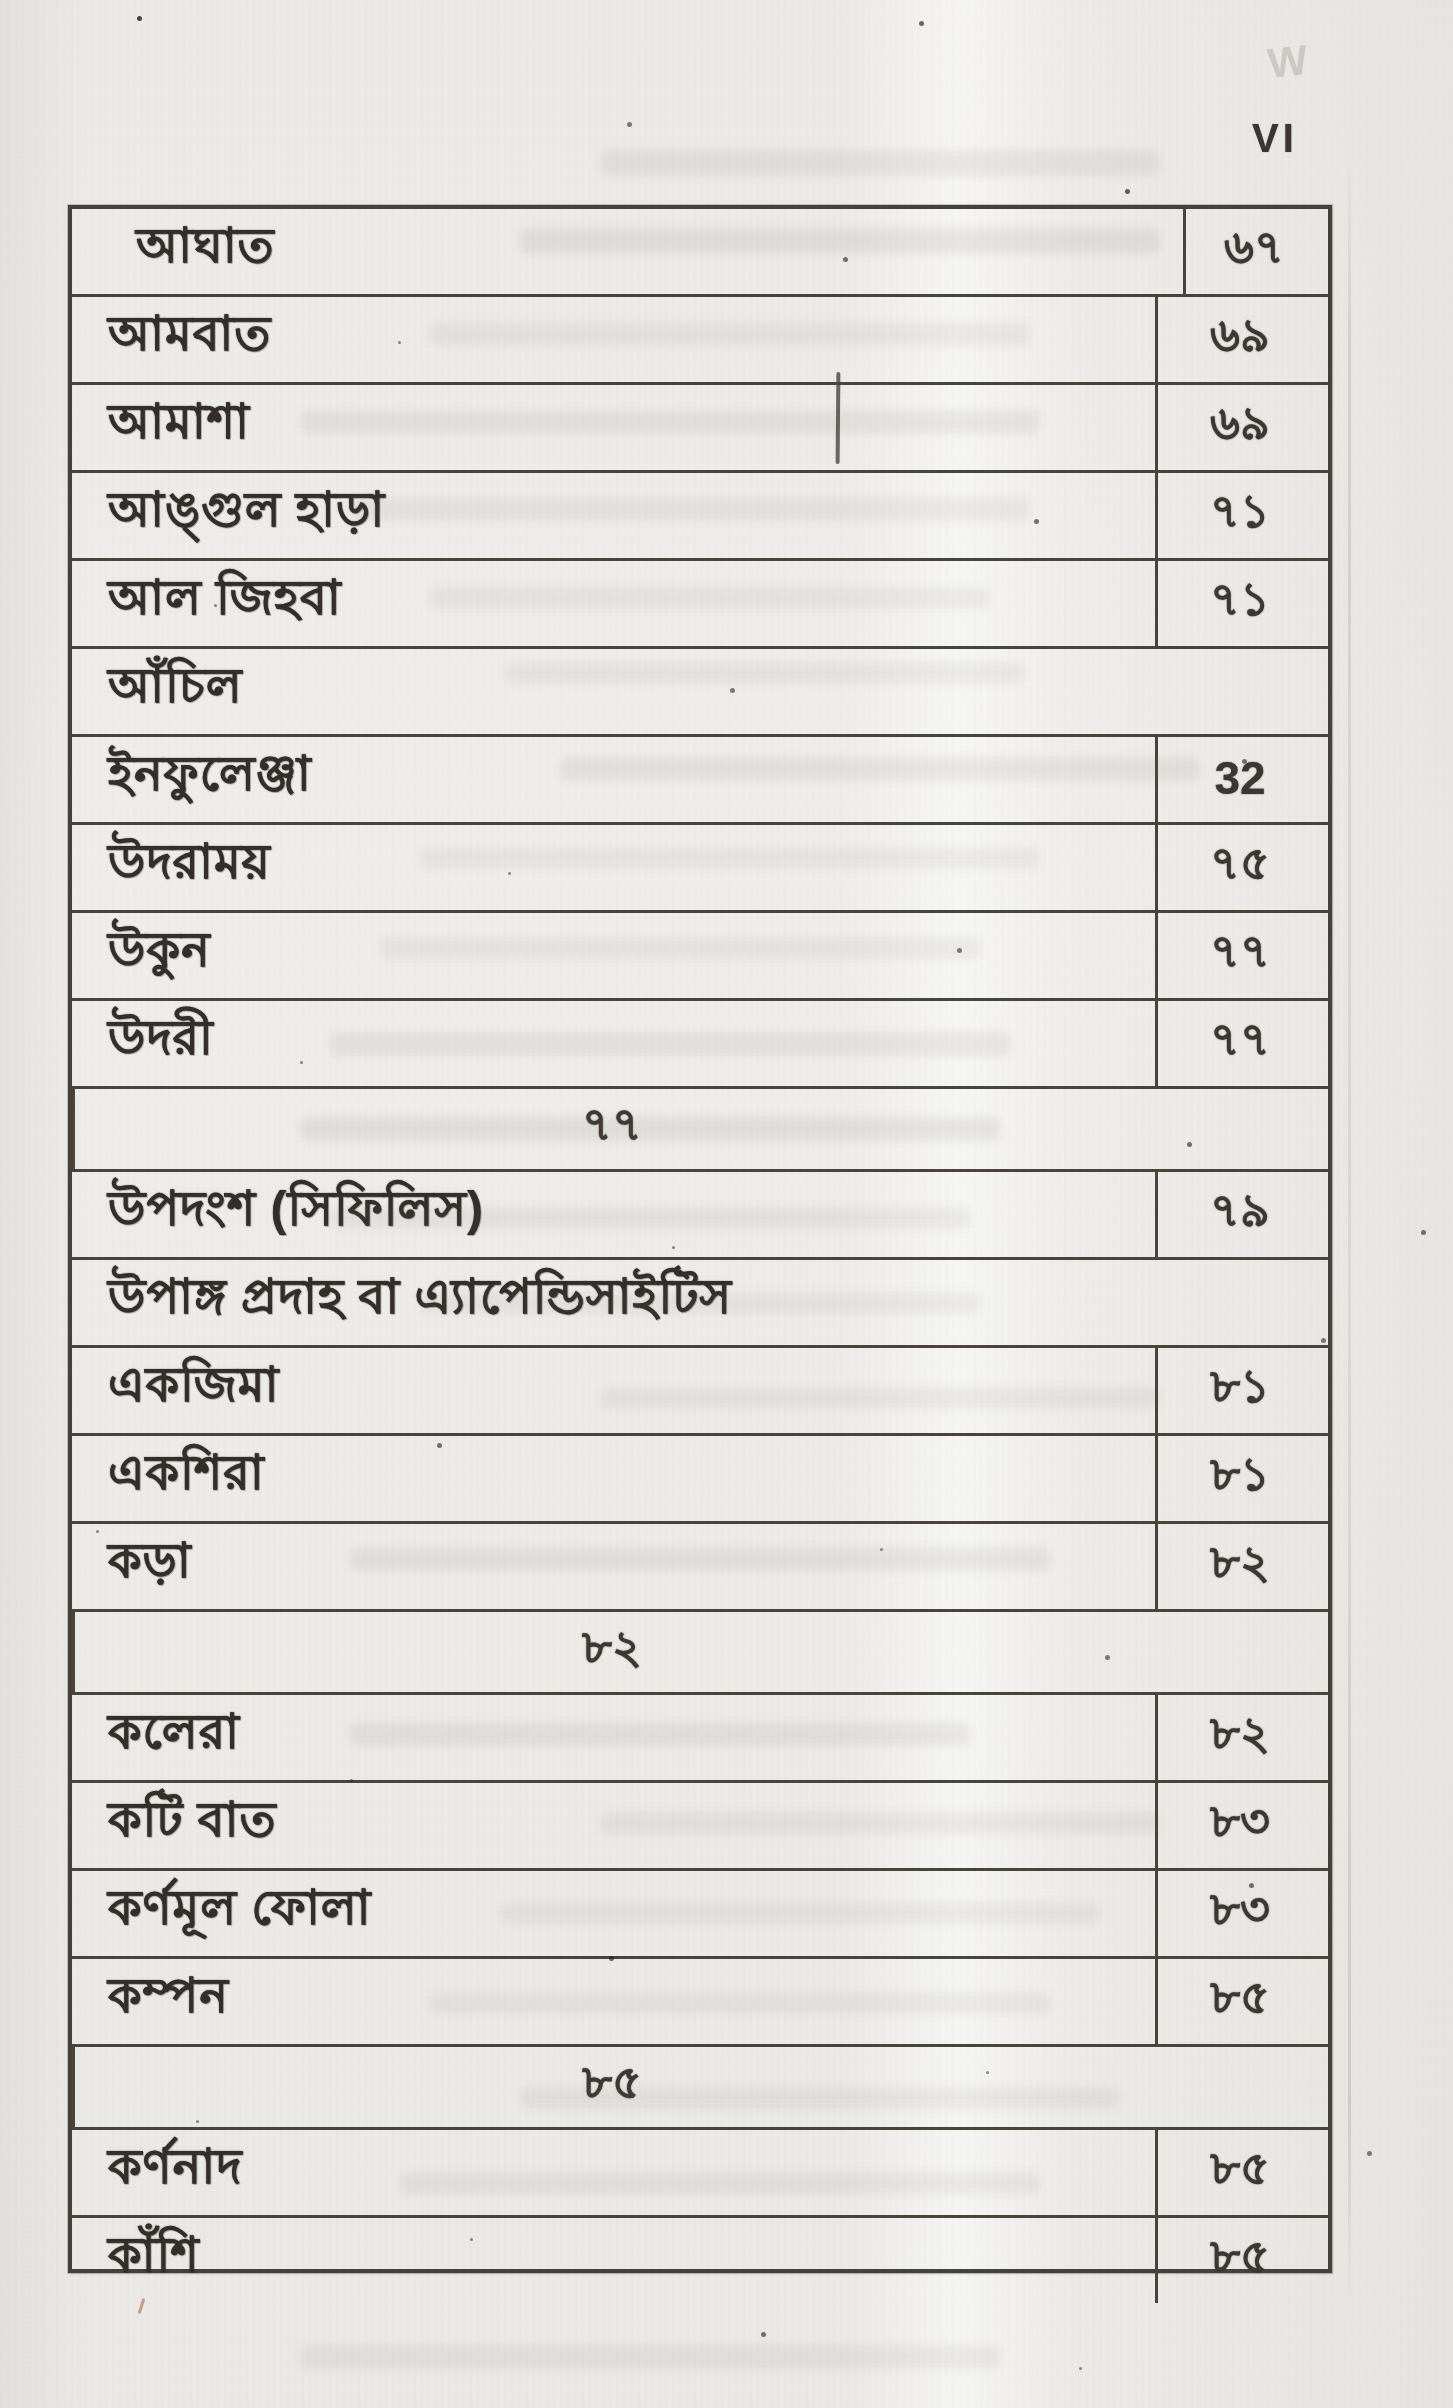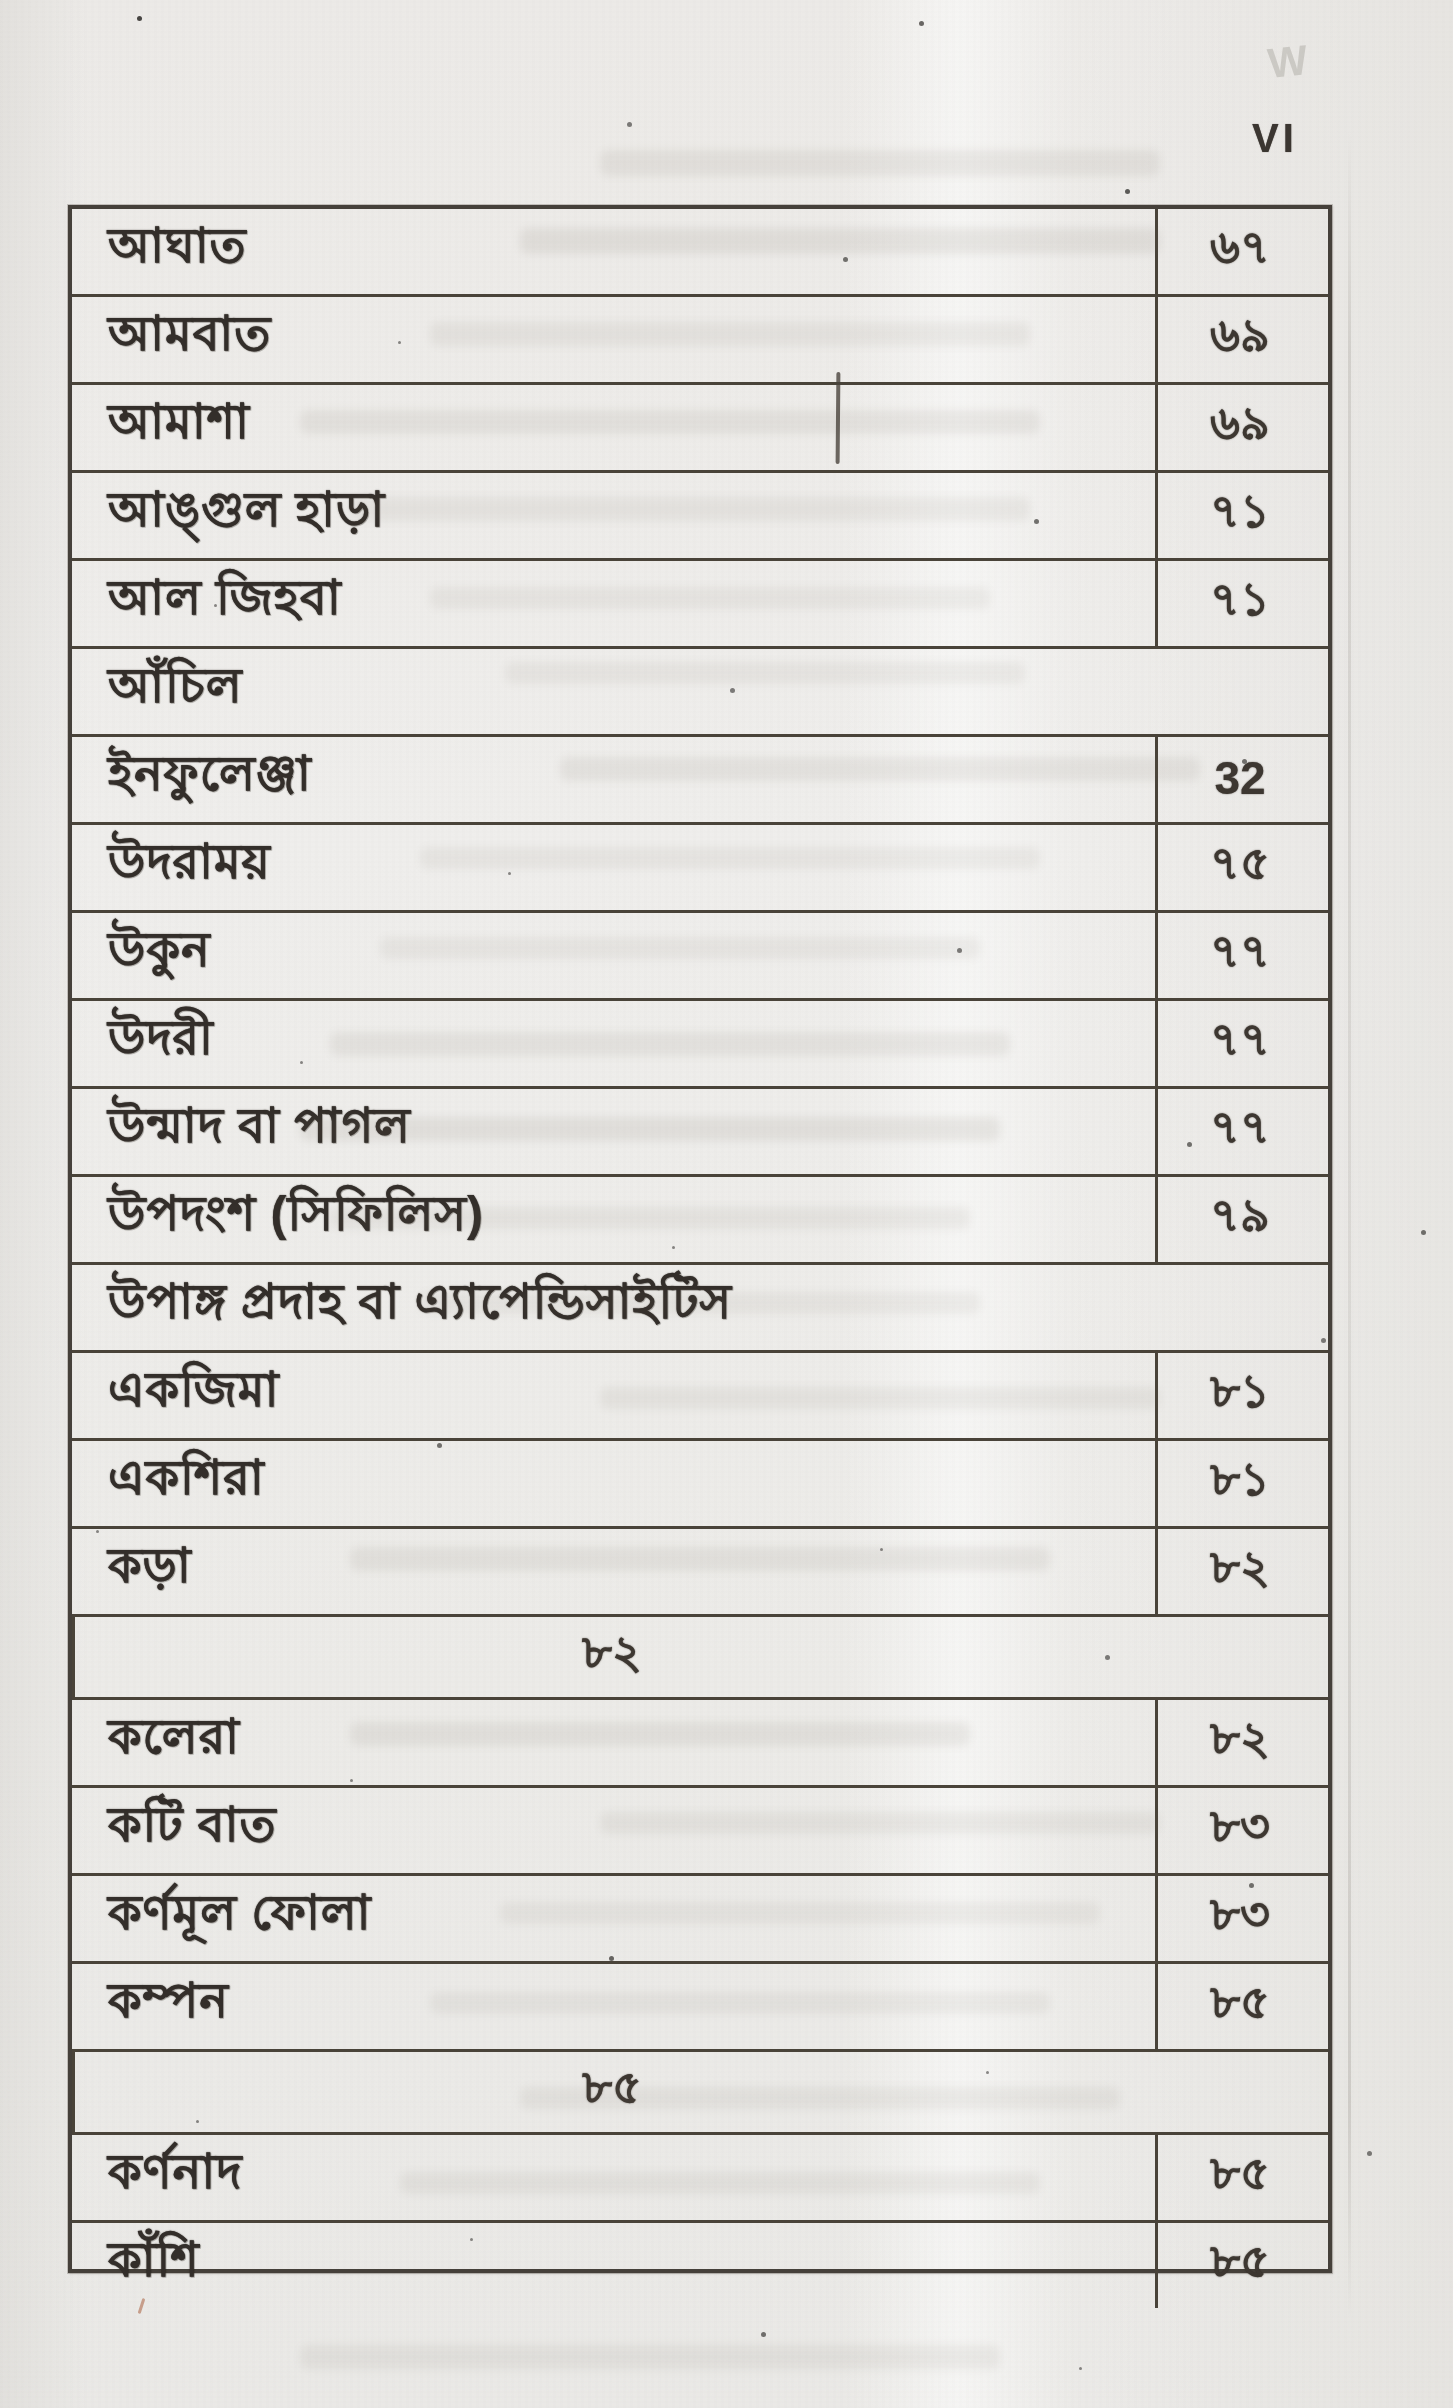--- a/index.html
+++ b/index.html
@@ -35,21 +35,21 @@
     position:absolute;left:68px;top:205px;width:1256px;height:2060px;
     border:4px solid #45403a;
     box-shadow:0 0 0 1px rgba(70,64,57,.25), 1px 1px 2px rgba(70,64,57,.2);
     display:grid;grid-template-rows:repeat(25,1fr);
     background:transparent;
   }
   .row{
     display:grid;grid-template-columns:1083px 1fr;
     border-top:3px solid #494339;
   }
-  .row:first-child{border-top:none;}
+  .row:first-child{border-top:none;margin-left:28px;}
   .cell{display:flex;align-items:center;}
   .cell.name{
     padding-left:36px;padding-bottom:6px;
     font-size:48px;font-weight:700;color:#332e2a;
     text-shadow:0 0 1.3px rgba(40,34,28,.85), 1px 1px 0 rgba(40,34,28,.25);
     letter-spacing:1px;white-space:nowrap;
   }
   .cell.num{
     border-left:3px solid #494339;
     justify-content:center;padding-right:6px;padding-bottom:4px;
@@ -161,21 +161,20 @@
       <div class="cell name">উকুন</div>
       <div class="cell num">৭৭</div>
     </div>
 
     <div class="row">
       <div class="cell name">উদরী</div>
       <div class="cell num">৭৭</div>
     </div>
 
     <div class="row">
-      <div class="cell name">উন্মাদ বা পাগল</div>
       <div class="cell num">৭৭</div>
     </div>
 
     <div class="row">
       <div class="cell name">উপদংশ (সিফিলিস)</div>
       <div class="cell num">৭৯</div>
     </div>
 
     <div class="row">
       <div class="cell name">উপাঙ্গ প্রদাহ বা এ্যাপেন্ডিসাইটিস</div>

